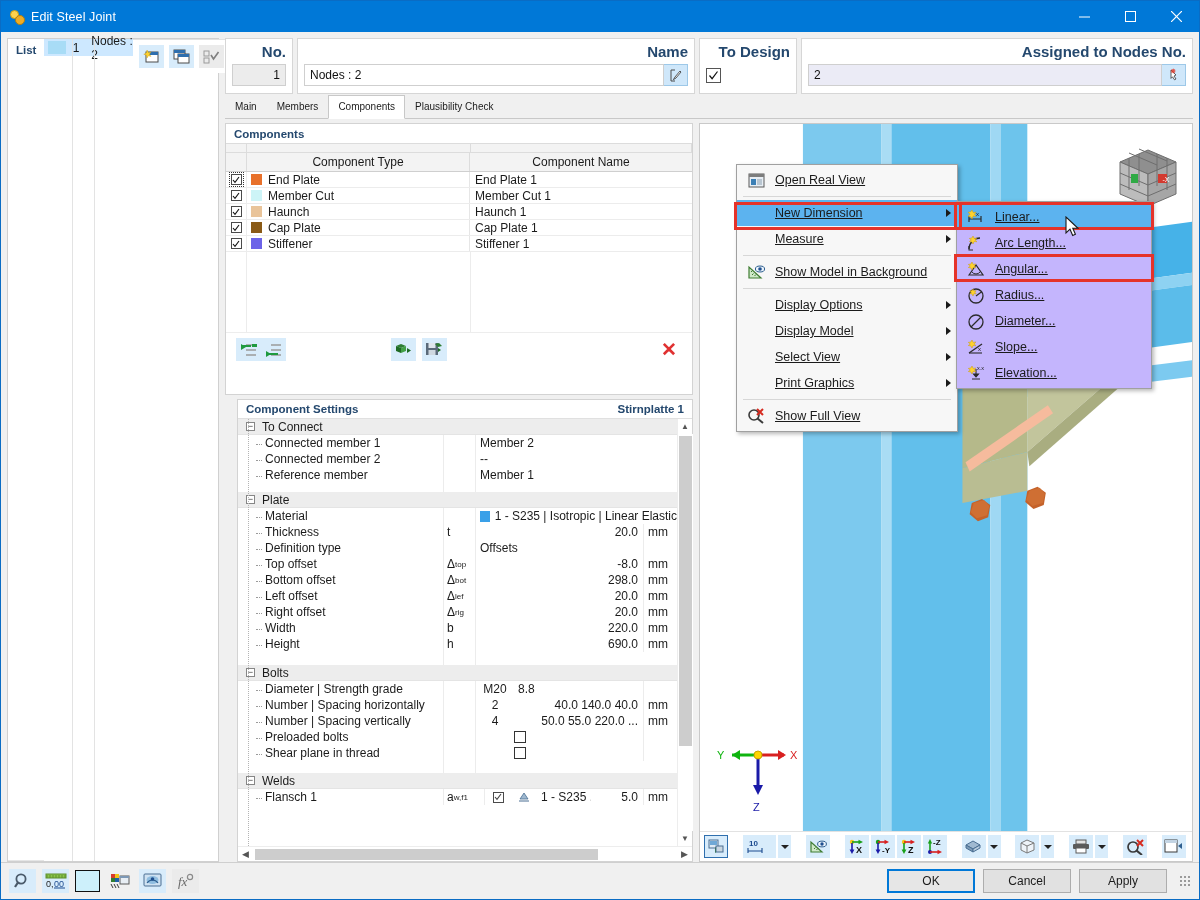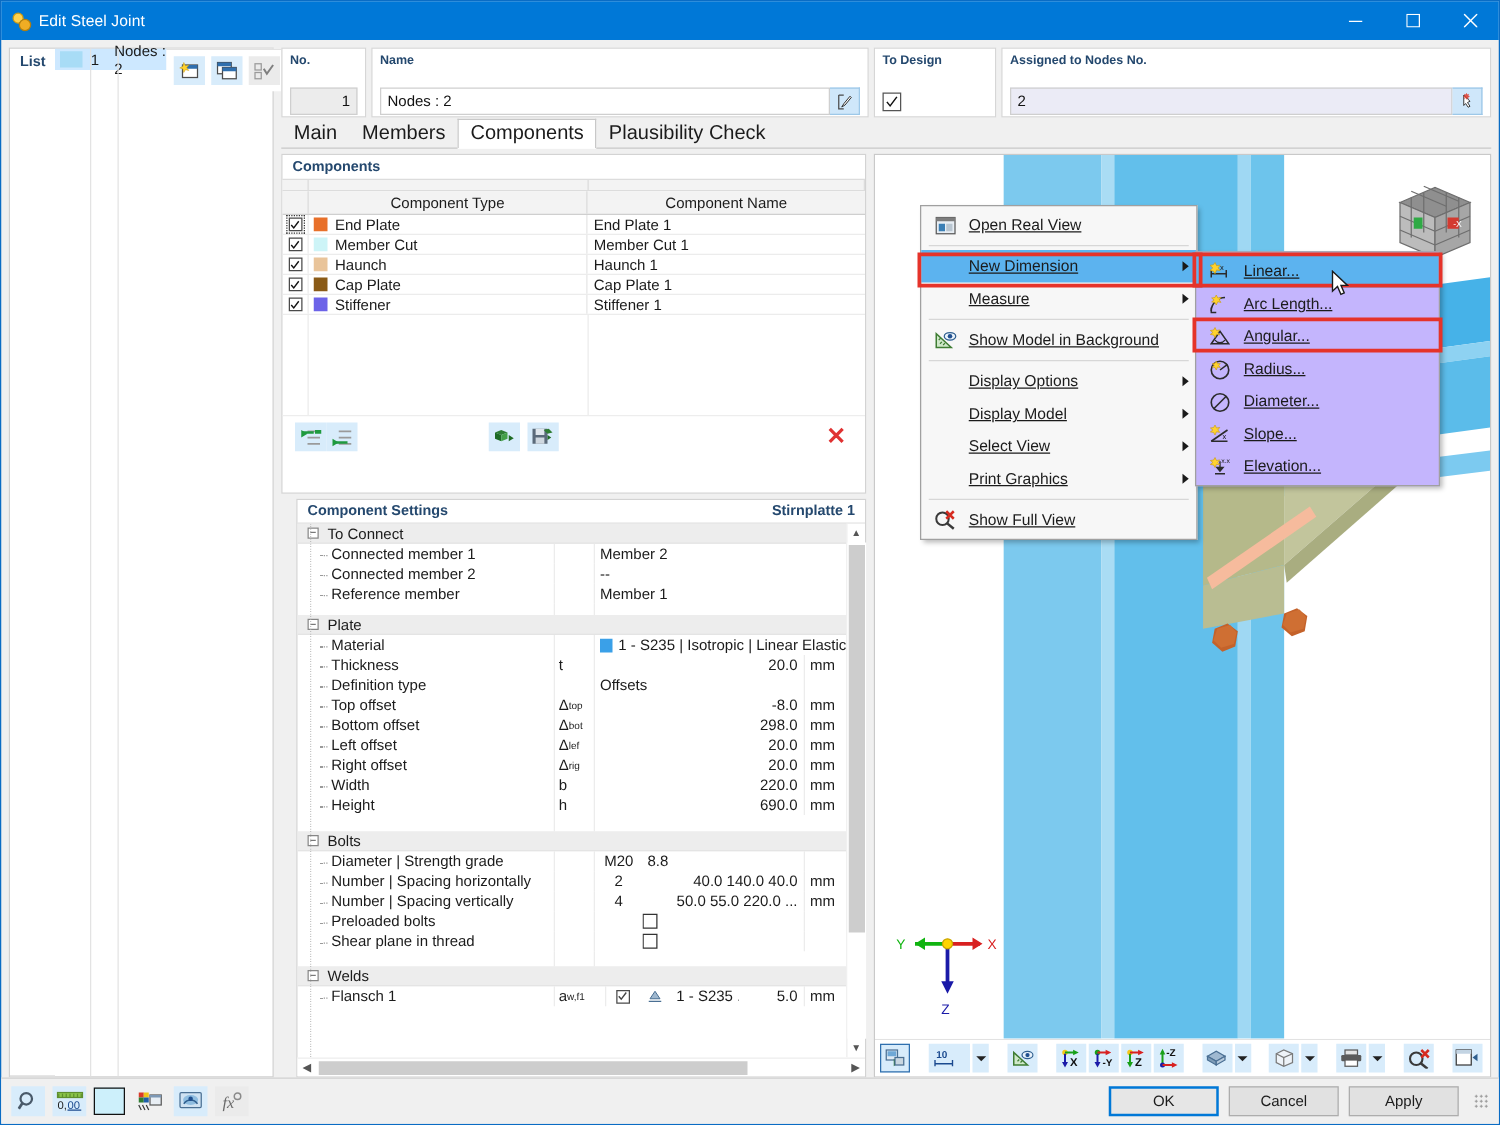--- a/index.html
+++ b/index.html
@@ -68,38 +68,38 @@
     width:25px;height:23px;background:#d8ecfb;border:1px solid transparent;
     display:flex;align-items:center;justify-content:center;
   }
   .tbtn.dim{background:#ebebeb;}
   .xbtn{margin-left:auto;color:#e03131;font-size:19px;font-weight:bold;line-height:1;
        width:26px;height:24px;display:flex;align-items:center;justify-content:center;}
 
   
   .fieldrow { display:flex; gap:4px; flex:0 0 56px; margin-bottom:2px;}
   .fld { background:#fff;border:1px solid #d6d6d6; padding:4px 6px 0 6px; display:flex;flex-direction:column;}
-  .fld .lbl{font-size:10px;font-weight:bold;color:#24486e;margin-bottom:16px;}
+  .fld .lbl{font-size:15px;font-weight:bold;color:#24486e;margin-bottom:4px;text-align:right;}
   .fld .inwrap{display:flex;align-items:stretch;height:22px;}
   .fld input{
     flex:1;min-width:0;border:1px solid #cfcfcf;background:#ececec;height:22px;
     font-family:"Liberation Sans",sans-serif;font-size:12px;padding:0 5px;color:#111;
   }
   .fld input.num{text-align:right;}
   .fld input.lav{background:#ebebf6;}
   .fld input.wht{background:#fff;}
   .minibtn{width:24px;height:22px;background:#cfe7fa;border:1px solid #9dc8e8;border-left:0;
           display:flex;align-items:center;justify-content:center;}
   .chkbig{width:15px;height:15px;border:1px solid #555;background:#fff;display:flex;align-items:center;justify-content:center;}
   .chkbig svg{display:block;}
 
   
   .tabs{display:flex; align-items:flex-end; height:23px; border-bottom:1px solid #c8c8c8; margin-bottom:0;}
   .tab{
-    padding:4px 9px 4px 9px; font-size:16px; background:transparent;
+    padding:4px 9px 4px 9px; font-size:10px; background:transparent;
     border:1px solid transparent; border-bottom:0; line-height:14px;
   }
   .tab.active{background:#fff;border-color:#c8c8c8;border-bottom:1px solid #fff;margin-bottom:-1px;}
 
   .panes{flex:1; display:flex; gap:6px; padding-top:4px; min-height:0;}
   .leftpane{width:468px;display:flex;flex-direction:column;min-height:0;}
   .viewpane{flex:1;background:#fff;border:1px solid #c9c9c9;position:relative;min-width:0;
             display:flex;flex-direction:column;}
 
   

